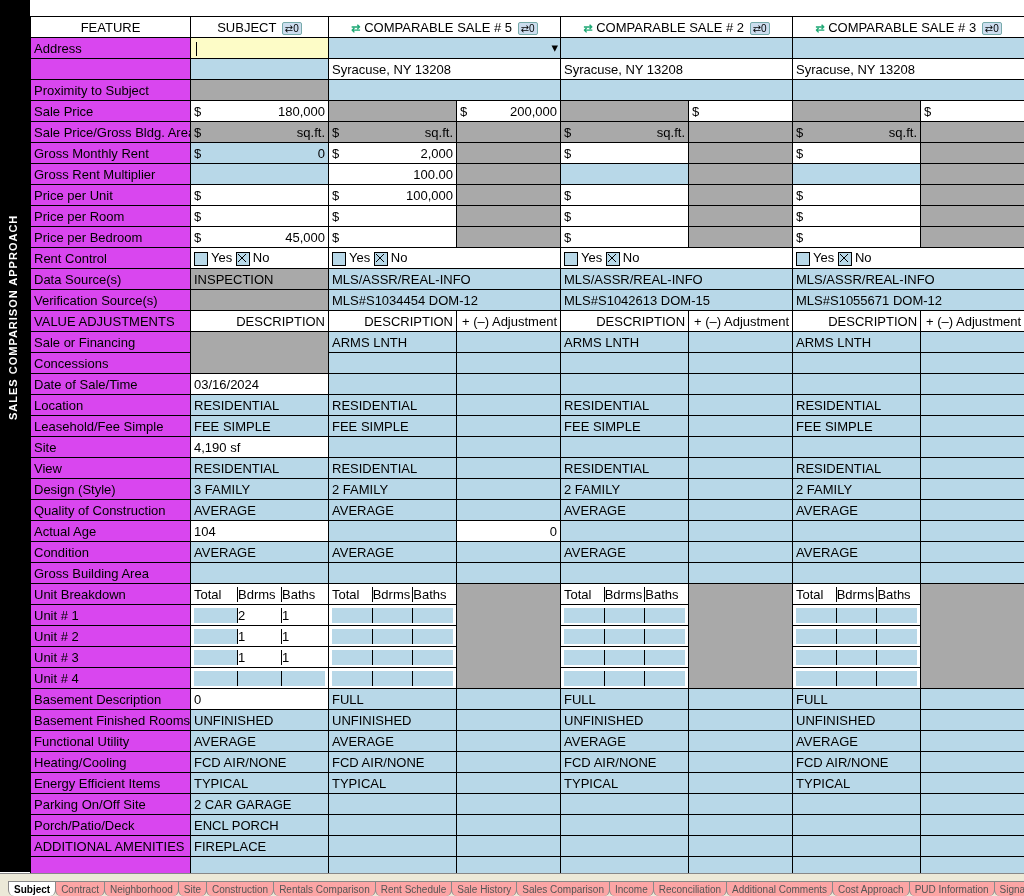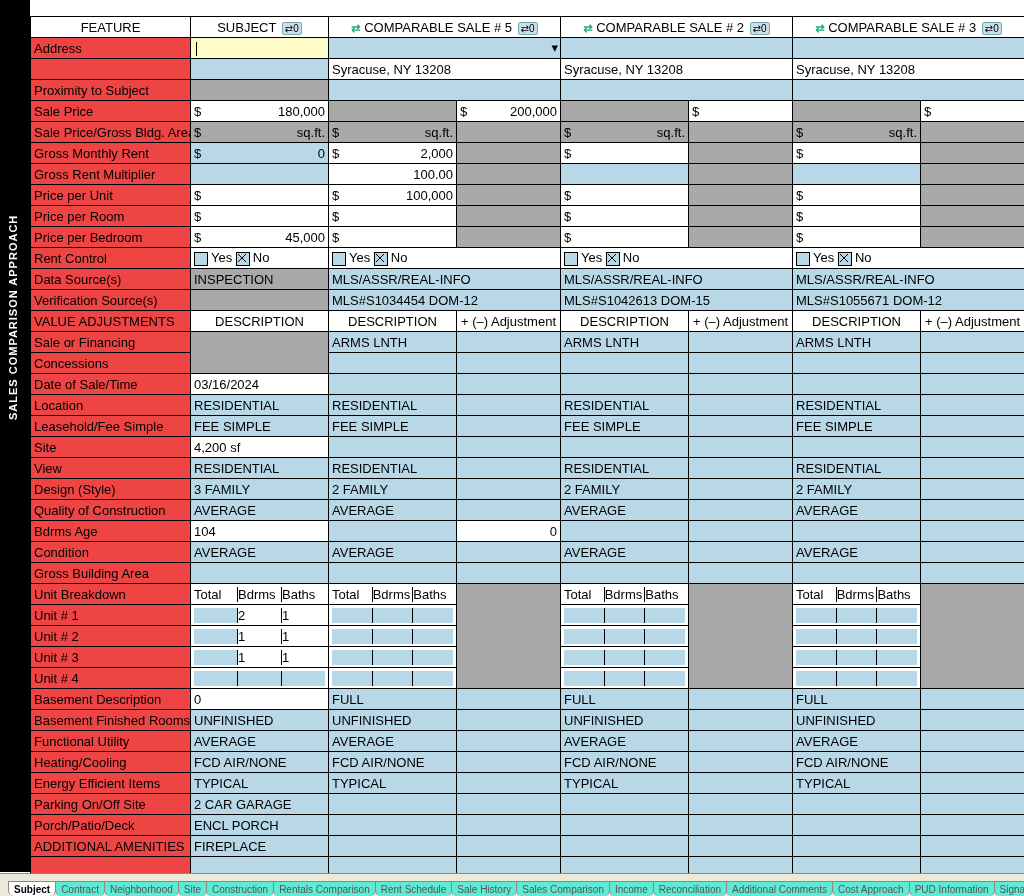--- a/index.html
+++ b/index.html
@@ -3,35 +3,35 @@
 <meta charset="utf-8">
 <style>
 html,body{margin:0;padding:0;font-family:Arial,Helvetica,sans-serif;font-size:12px;color:#000;background:#fff}
 .wrap{width:1024px;height:896px;position:relative;overflow:hidden;background:#fff}
 .sidebar{position:absolute;left:0;top:0;width:30px;height:872px;background:#000;color:#fff;font-weight:bold;font-size:11px}
 .sidebar .vtext{position:absolute;bottom:440px;left:7px;white-space:nowrap;transform:rotate(-90deg);transform-origin:left top;letter-spacing:1px}
 .grid{position:absolute;left:30px;top:16px;width:994px}
 table{border-collapse:collapse;width:100%;table-layout:fixed}
 td,th{border:1px solid #000;padding:1px 3px;height:18px;font-size:13px;vertical-align:middle;white-space:nowrap;overflow:hidden}
 th{font-weight:normal;text-align:center}
-.lbl{text-align:left;background:#ef4444}
+.lbl{text-align:left;background:#d946ef}
 .gray{background:#a9a9a9}
 .blue{background:#b8d8e8}
 .yellow{background:#fdfcc7}
 .hdr{background:#fff;text-align:center;font-size:13px}
 .rgt{text-align:right}
-.ctr{text-align:center}
+.ctr{text-align:right}
 .pill{display:inline-block;padding:0 2px;border:1px solid #7aa;background:#cde;font-size:10px;border-radius:2px;line-height:11px;margin-left:2px}
 .chk{display:inline-block;width:12px;height:12px;border:1px solid #000;vertical-align:middle;margin-right:3px;background:#b8d8e8;position:relative}
 .chk.x::before{content:"";position:absolute;left:1px;top:1px;width:8px;height:8px;background:linear-gradient(45deg,transparent 44%,#000 44%,#000 56%,transparent 56%),linear-gradient(-45deg,transparent 44%,#000 44%,#000 56%,transparent 56%)}
 .subcol{display:flex}
 .subcol>div{flex:1;border-right:1px solid #000}
 .subcol>div:last-child{border-right:none}
 .tabbar{position:absolute;left:0;bottom:0;width:1024px;height:22px;background:#ece9d8;border-top:1px solid #888;font-size:10px;display:flex;align-items:flex-end;padding-left:8px}
-.tab{padding:2px 5px 1px;border:1px solid #888;border-bottom:none;border-radius:0 0 6px 6px;margin-right:-1px;background:#5eead4;color:#555;white-space:nowrap;transform:translateY(0)}
+.tab{padding:2px 5px 1px;border:1px solid #888;border-bottom:none;border-radius:0 0 6px 6px;margin-right:-1px;background:#fca5a5;color:#555;white-space:nowrap;transform:translateY(0)}
 .tab.active{background:#fff;color:#000;font-weight:bold}
 .icon-link{color:#2a7;font-weight:bold;font-size:11px}
 .cursor{display:inline-block;width:1px;height:14px;background:#000;vertical-align:middle;margin-left:2px}
 </style>
 </head>
 <body>
 
 <div class="wrap">
 <div class="sidebar">
   <div class="vtext">SALES COMPARISON APPROACH</div>
@@ -245,21 +245,21 @@
   <td class="blue">FEE SIMPLE</td>
             <td class="blue"></td>
   <td class="blue">FEE SIMPLE</td>
             <td class="blue"></td>
   <td class="blue">FEE SIMPLE</td>
             <td class="blue"></td>
 </tr>
 
 <tr>
   <td class="lbl">Site</td>
-  <td>4,200 sf</td>
+  <td>4,190 sf</td>
   <td class="blue"></td>
             <td class="blue"></td>
   <td class="blue"></td>
             <td class="blue"></td>
   <td class="blue"></td>
             <td class="blue"></td>
 </tr>
 
 <tr>
   <td class="lbl">View</td>
@@ -288,21 +288,21 @@
   <td class="blue">AVERAGE</td>
   <td class="blue">AVERAGE</td>
             <td class="blue"></td>
   <td class="blue">AVERAGE</td>
             <td class="blue"></td>
   <td class="blue">AVERAGE</td>
             <td class="blue"></td>
 </tr>
 
 <tr>
-  <td class="lbl">Bdrms Age</td>
+  <td class="lbl">Actual Age</td>
   <td>104</td>
   <td class="blue"></td>
             <td class="rgt">0</td>
   <td class="blue"></td>
             <td class="blue"></td>
   <td class="blue"></td>
             <td class="blue"></td>
 </tr>
 
 <tr>

